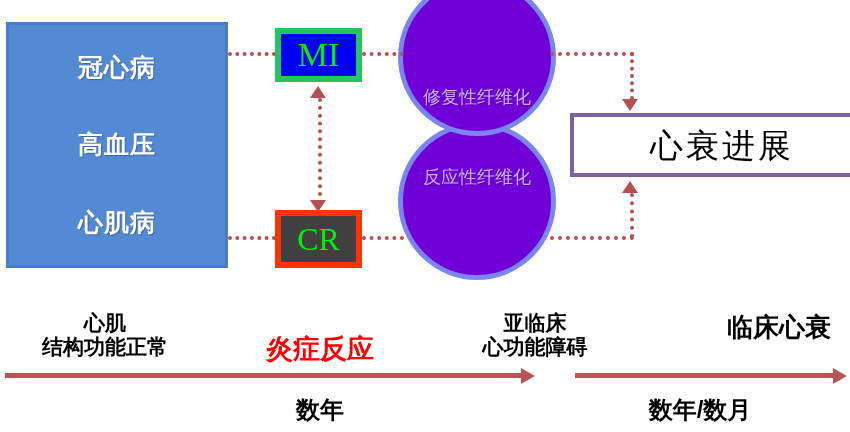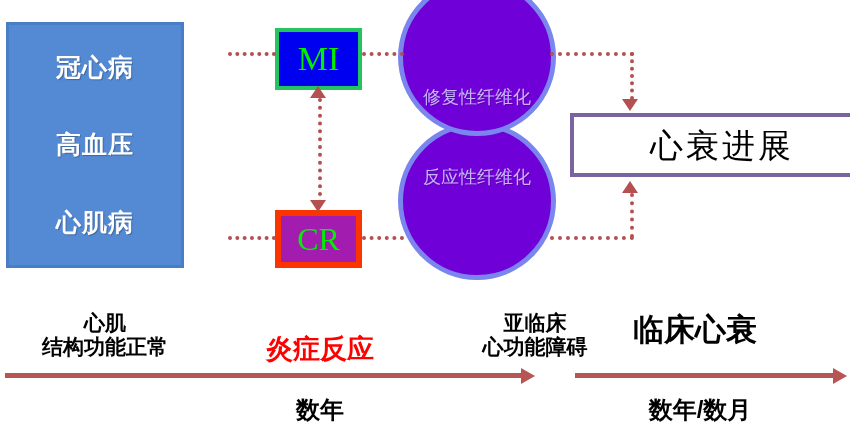--- a/index.html
+++ b/index.html
@@ -16,21 +16,21 @@
     height: 432px;
     background: #ffffff;
     overflow: hidden;
   }
 
   
   #etiology-box {
     position: absolute;
     left: 6px;
     top: 22px;
-    width: 178px;
+    width: 222px;
     height: 246px;
     background: #548ad4;
     border: 3px solid #4a7ec4;
     box-sizing: border-box;
     display: flex;
     flex-direction: column;
     justify-content: space-around;
     align-items: center;
     padding: 4px 0;
   }
@@ -42,43 +42,43 @@
     text-shadow: 1px 1px 1px rgba(40,60,90,0.45);
     line-height: 1.1;
   }
 
   
   #mi-box {
     position: absolute;
     left: 275px;
     top: 28px;
     width: 87px;
-    height: 62px;
+    height: 54px;
     background: #0000f0;
-    border: 4px solid #22c55e;
+    border: 6px solid #22c55e;
     box-sizing: border-box;
     display: flex;
     align-items: center;
     justify-content: center;
   }
   #mi-label {
     color: #00f000;
     font-family: "Liberation Serif", "DejaVu Serif", serif;
     font-size: 34px;
     line-height: 1;
   }
 
   
   #cr-box {
     position: absolute;
     left: 275px;
     top: 210px;
     width: 87px;
     height: 58px;
-    background: #a21caf;
+    background: #404040;
     border: 6px solid #fc3400;
     box-sizing: border-box;
     display: flex;
     align-items: center;
     justify-content: center;
   }
   #cr-label {
     color: #00f000;
     font-family: "Liberation Serif", "DejaVu Serif", serif;
     font-size: 32px;
@@ -190,21 +190,21 @@
   .stage-label {
     position: absolute;
     text-align: center;
     line-height: 1.12;
     color: #000000;
     font-weight: bold;
   }
   #stage-0 { left: 10px; top: 311px; width: 190px; font-size: 21px; }
   #stage-1 { left: 225px; top: 313px; width: 190px; font-size: 27px; color: #ff0000; margin-top: 21px; }
   #stage-2 { left: 455px; top: 311px; width: 160px; font-size: 21px; }
-  #stage-3 { left: 595px; top: 313px; width: 200px; font-size: 31px; }
+  #stage-3 { left: 631px; top: 313px; width: 200px; font-size: 26px; text-align: right; }
 
   .timeline-arrow-line {
     position: absolute;
     height: 5px;
     background: #b75555;
   }
   #timeline-seg-1 { left: 5px; top: 373px; width: 518px; }
   #timeline-seg-2 { left: 575px; top: 373px; width: 260px; }
   .timeline-head {
     position: absolute;

